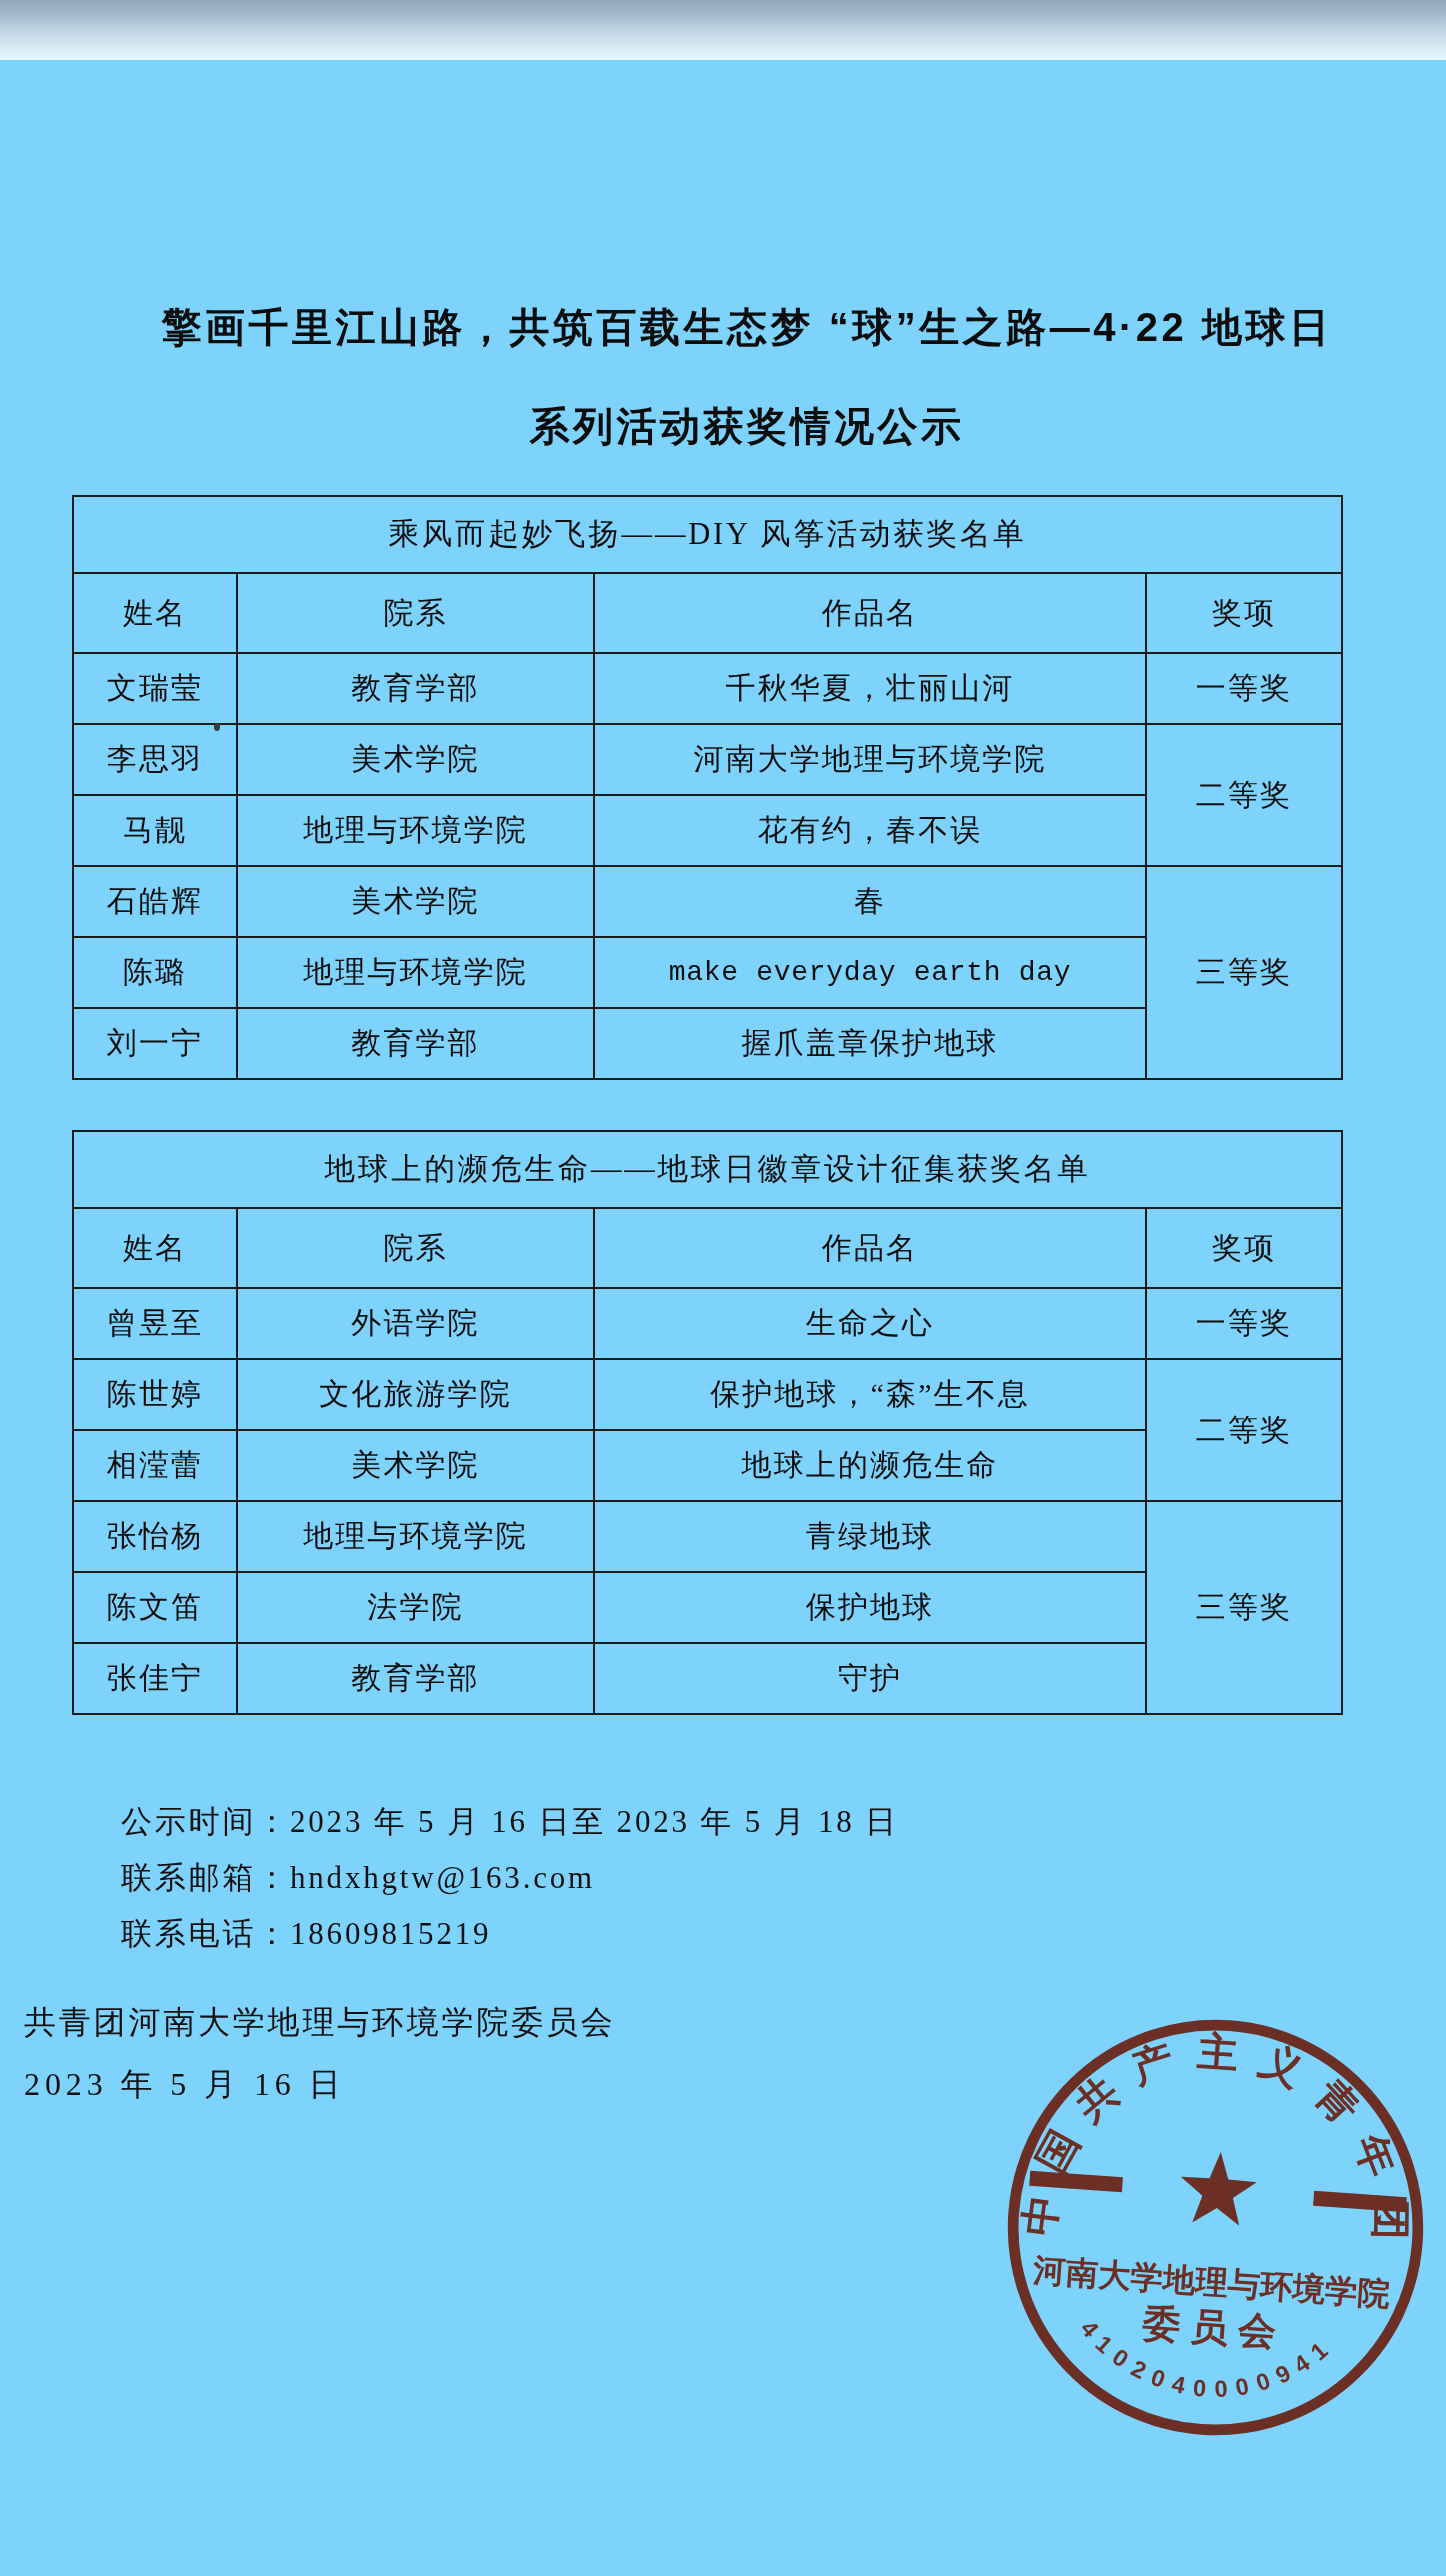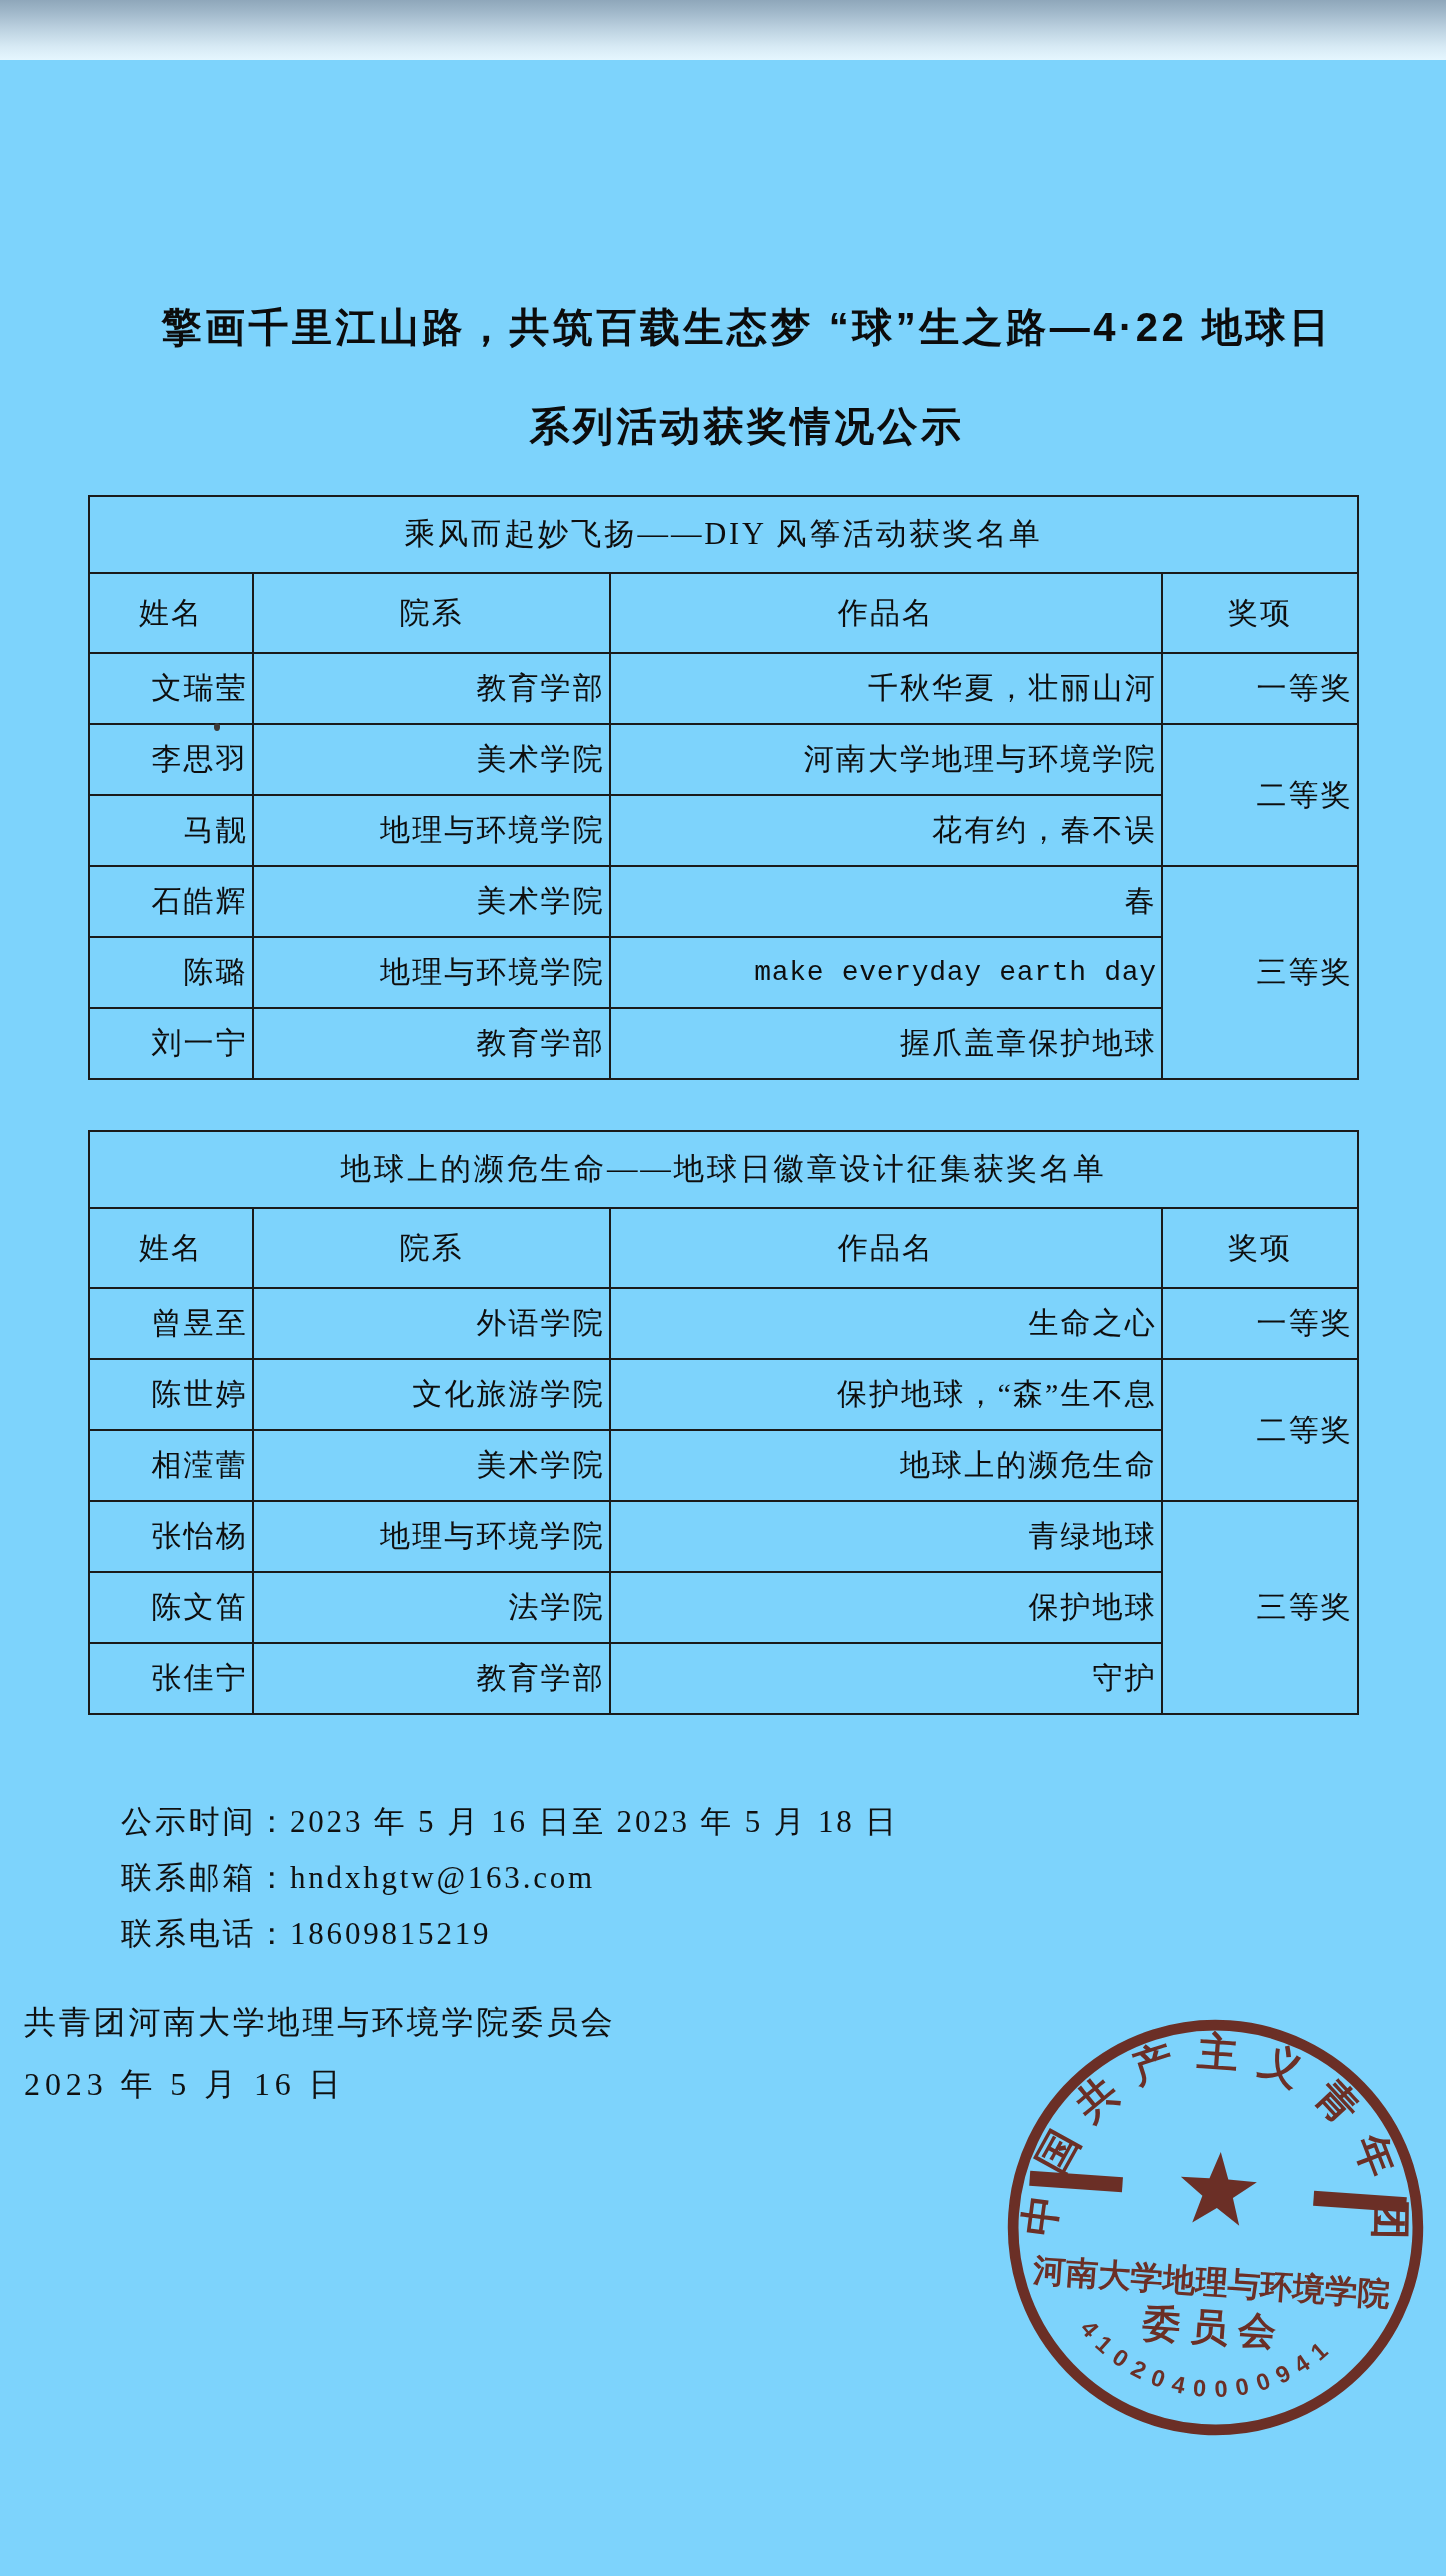--- a/index.html
+++ b/index.html
@@ -27,36 +27,36 @@
     text-align:center;letter-spacing:3.5px;color:#0c0c0c;white-space:nowrap;
   }
 
   .intro{
     margin:30.5px 85px 0 83px;
     font-size:32px;line-height:69px;letter-spacing:4.9px;
     text-align:justify;text-indent:69px;color:#0e0e0e;
   }
 
   table.award-table{
-    width:1269px;margin-left:64px;
+    width:1269px;margin-left:48px;
     border-collapse:collapse;table-layout:fixed;
     color:#0e0e0e;
     border-radius:15px;
   }
   table.award-table.first{margin-top:19.4px;}
   table.award-table.second{margin-top:50px;}
   .award-table td{
     border:2.8px solid #1a1a1a;
     text-align:center;vertical-align:middle;
     font-size:30px;letter-spacing:2.1px;
     padding:0 4.2px;overflow:hidden;
   }
   .award-table tr.row-title td{height:75px;font-size:30.5px;letter-spacing:2.8px;}
   .award-table tr.row-head td{height:78px;}
-  .award-table tr.row-data td{height:69px;text-align:right;}
+  .award-table tr.row-data td{height:69px;}
   .award-table td.latin{
     font-family:Liberation Mono, monospace;
     font-size:28px;letter-spacing:0.7px;
   }
 
   .footer{
     margin:79px 12px 0 97px;
     font-size:31px;line-height:56px;letter-spacing:2.8px;color:#101010;
   }
   .signature{

